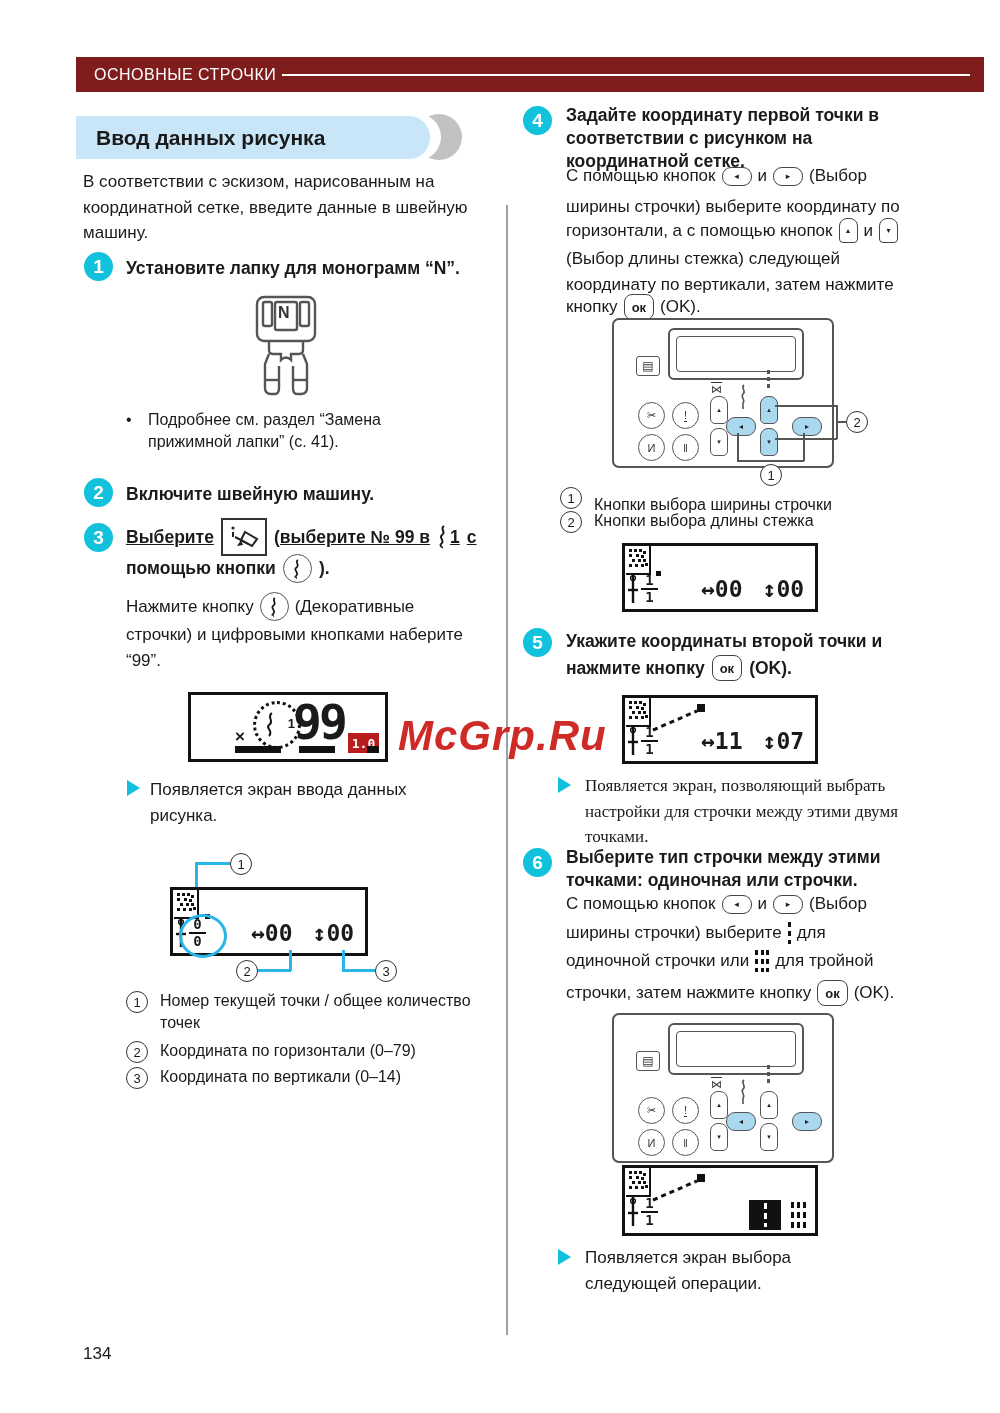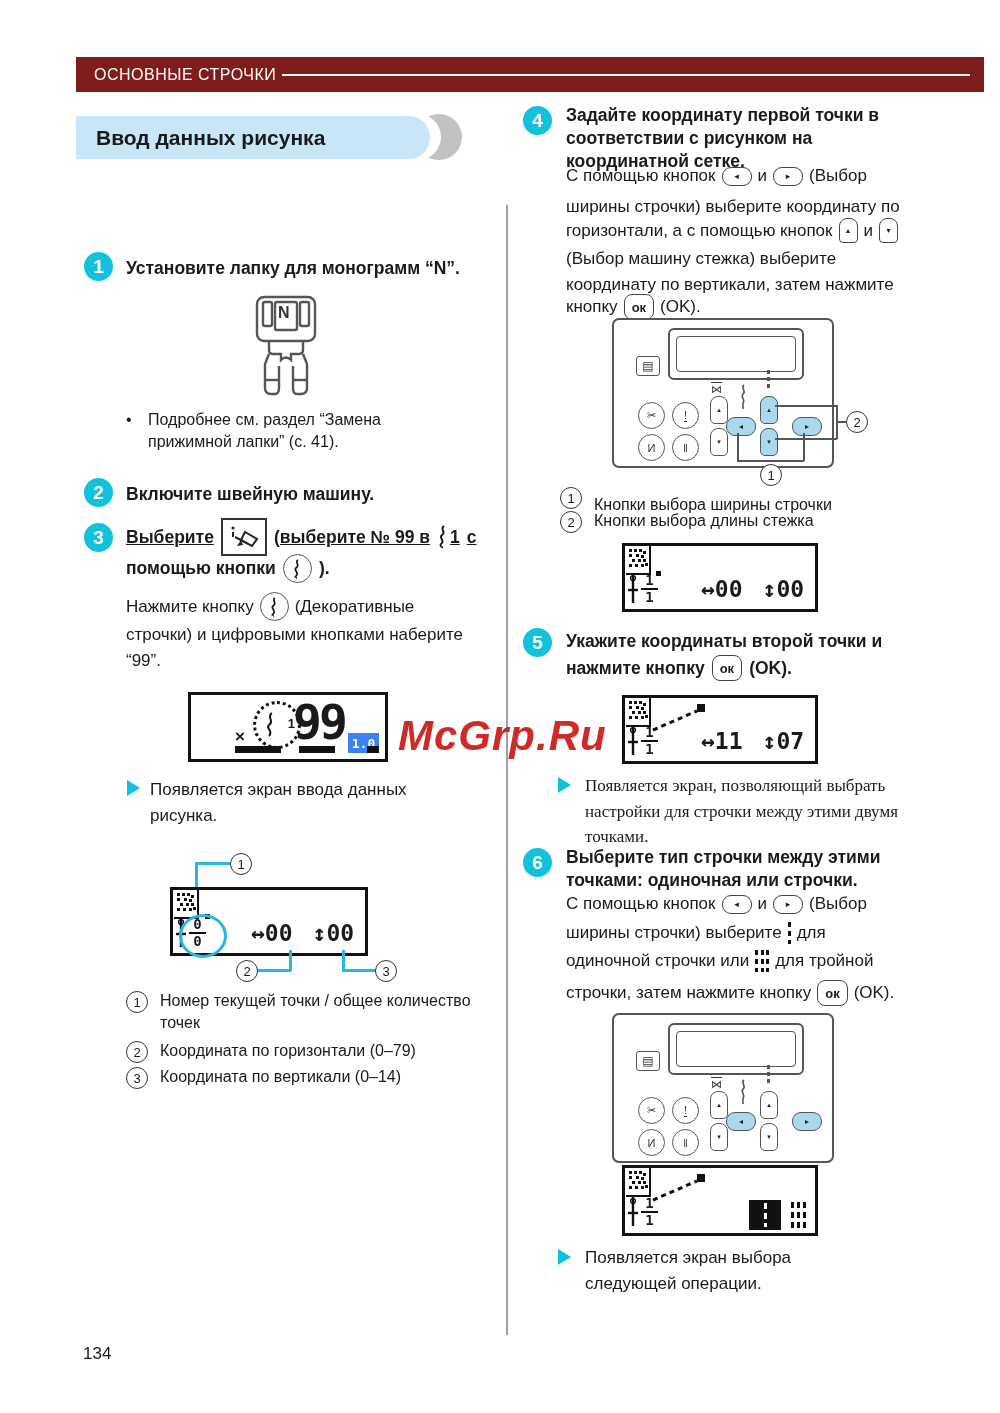--- a/index.html
+++ b/index.html
@@ -56,21 +56,21 @@
   .cline{position:absolute;background:#2AB5E8;}
   .callout{position:absolute;width:20px;height:20px;border:1.6px solid #333;border-radius:50%;background:#fff;
            display:flex;align-items:center;justify-content:center;font-size:13px;z-index:5;}
   .sel-single{position:absolute;width:32px;height:30px;background:#111;display:flex;align-items:center;justify-content:center;}
   .sel-single i{width:3px;height:24px;background:repeating-linear-gradient(#fff 0 6px,transparent 6px 10px);}
   .triple3{position:absolute;display:flex;gap:3px;}
   .triple3 i{width:3px;height:26px;background:repeating-linear-gradient(#111 0 6px,transparent 6px 10px);}
   
   .scallop{position:absolute;width:42px;height:42px;border:3px dotted #111;border-radius:50%;}
   .big99{position:absolute;font:bold 48px "DejaVu Sans Mono",monospace;letter-spacing:-3px;line-height:58px;}
-  .lenbox{position:absolute;background:#3b82f6;color:#fff;font:bold 13px "DejaVu Sans Mono",monospace;
+  .lenbox{position:absolute;background:#b91c1c;color:#fff;font:bold 13px "DejaVu Sans Mono",monospace;
           display:flex;align-items:center;justify-content:center;}
   .tick{position:absolute;background:#111;}
   
   .panel{position:absolute;border:2px solid #555;border-radius:7px;background:#fff;}
   .lcdouter{position:absolute;border:2px solid #555;border-radius:6px;}
   .lcdinner{position:absolute;left:6px;top:6px;right:6px;bottom:6px;border:1.6px solid #555;border-radius:4px;}
   .docbtn{position:absolute;width:22px;height:18px;border:1.6px solid #555;border-radius:3px;
           display:flex;align-items:center;justify-content:center;font-size:12px;color:#333;}
   .rbtn{position:absolute;width:25px;height:25px;border:1.6px solid #555;border-radius:50%;
         display:flex;align-items:center;justify-content:center;font-size:11px;color:#333;background:#fff;}
@@ -100,20 +100,21 @@
     <div class="hbar-text">ОСНОВНЫЕ СТРОЧКИ</div>
     <div class="a hrule" style="left:206px;top:17px;width:688px;"></div>
   </div>
 
   <div class="a circle-gray" style="left:416px;top:114px;"></div>
   <div class="a circle-white" style="left:395px;top:114px;"></div>
   <div class="a title-box" style="left:76px;top:116px;width:354px;">
     <span>Ввод данных рисунка</span>
   </div>
 
+  <div class="a t17" style="left:83px;top:169px;width:400px;">В соответствии с эскизом, нарисованным на координатной сетке, введите данные в швейную машину.</div>
 
   <div class="a stepnum" style="left:84px;top:252px;">1</div>
   <div class="a h17" style="left:126px;top:257px;width:390px;">Установите лапку для монограмм “N”.</div>
 
   <div class="a" style="left:245px;top:294px;">
     <svg width="82" height="106" viewBox="0 0 82 106" fill="none" stroke="#555" stroke-width="2.4">
       <rect x="12" y="3" width="58" height="44" rx="7"></rect>
       <rect x="18" y="8" width="9" height="24" rx="2"></rect>
       <rect x="55" y="8" width="9" height="24" rx="2"></rect>
       <rect x="30" y="8" width="22" height="28" rx="2"></rect>
@@ -261,21 +262,21 @@
   <div class="a line" style="left:566px;top:218px;">
     <span>горизонтали, а с помощью кнопок</span>
     <span class="vbtn">
         <span>▴</span>
       </span>
     <span>и</span>
     <span class="vbtn">
         <span>▾</span>
       </span>
   </div>
-  <div class="a t17" style="left:566px;top:246px;">(Выбор машину стежка) выберите</div>
+  <div class="a t17" style="left:566px;top:246px;">(Выбор длины стежка) следующей</div>
   <div class="a t17" style="left:566px;top:272px;">координату по вертикали, затем нажмите</div>
   <div class="a line" style="left:566px;top:294px;">
     <span>кнопку</span>
     <span class="okbtn">
         <span>ок</span>
       </span>
     <span>(OK).</span>
   </div>
 
   <div class="panel" style="left:612px;top:318px;width:218px;height:146px;">

